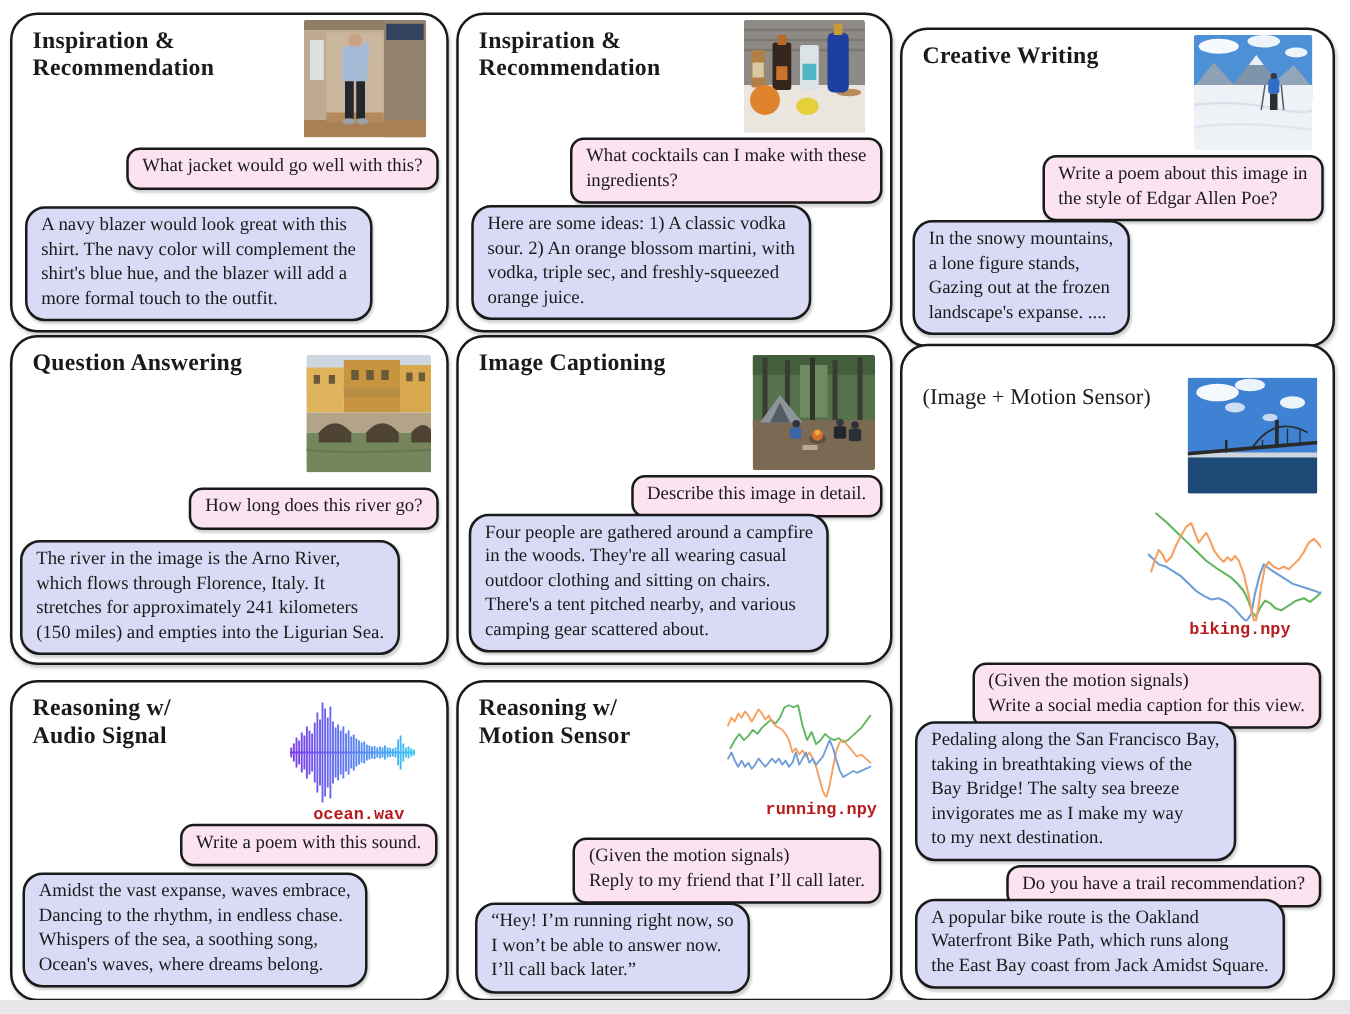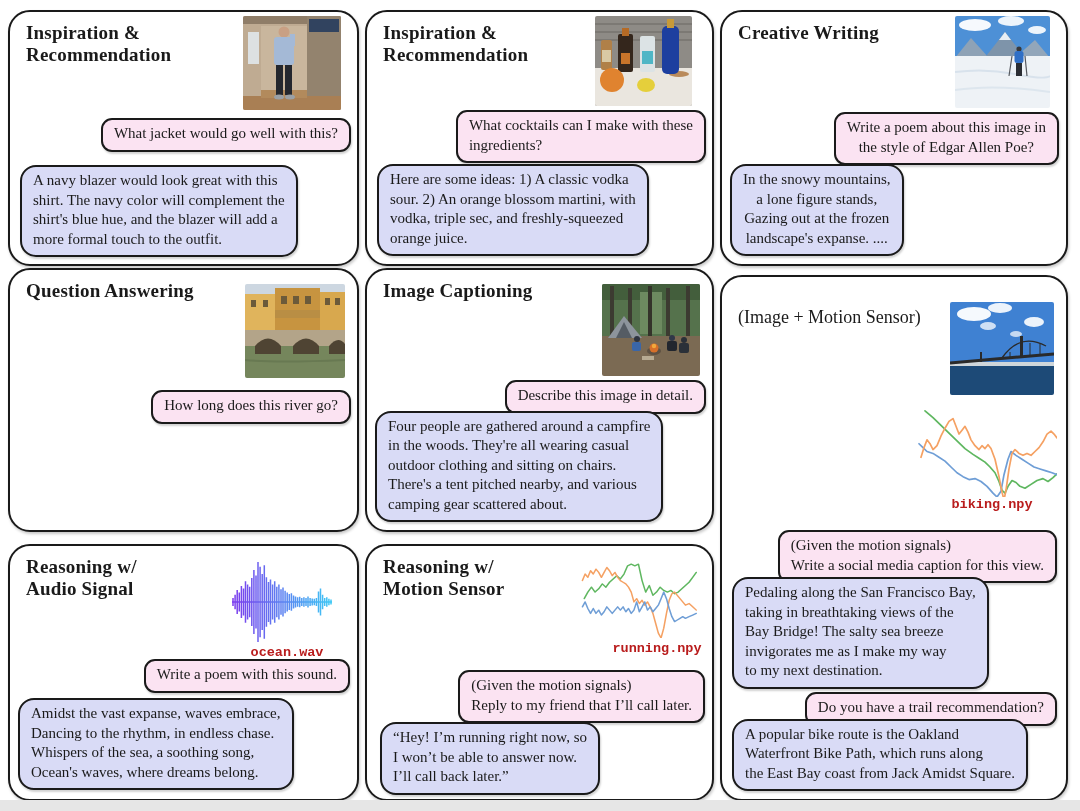--- a/index.html
+++ b/index.html
@@ -96,21 +96,21 @@
     </svg>
   </div>
   <div class="bubble user" style="top:98px;right:6px;">What cocktails can I make with these
 ingredients?</div>
   <div class="bubble assistant" style="left:10px;bottom:8px;">Here are some ideas: 1) A classic vodka
 sour. 2) An orange blossom martini, with
 vodka, triple sec, and freshly-squeezed
 orange juice.</div>
 </div>
 
-<div class="card" style="left:720px;top:10px;width:344px;height:252px;text-align:center;">
+<div class="card" style="left:720px;top:22px;width:344px;height:252px;">
   <div class="card-title">Creative Writing</div>
   <div class="photo" style="top:4px;right:16px;width:95px;height:92px;">
     <svg viewBox="0 0 95 92" preserveAspectRatio="none">
       <rect width="95" height="52" fill="#4d90d6"></rect>
       <ellipse cx="20" cy="9" rx="16" ry="6" fill="#fff" opacity=".95"></ellipse>
       <ellipse cx="56" cy="5" rx="13" ry="5" fill="#fff" opacity=".9"></ellipse>
       <ellipse cx="82" cy="14" rx="9" ry="4" fill="#fff" opacity=".9"></ellipse>
       <polygon points="0,42 16,22 34,42" fill="#8ea2b6"></polygon>
       <polygon points="28,44 50,16 72,44" fill="#7e94aa"></polygon>
       <polygon points="60,42 80,24 95,42" fill="#92a6ba"></polygon>
@@ -151,20 +151,24 @@
       <rect x="30" y="26" width="45" height="8" fill="#b98e44"></rect>
       <rect y="46" width="100" height="16" fill="#b3a489"></rect>
       <rect y="62" width="100" height="32" fill="#75865c"></rect>
       <path d="M10,62 q13,-15 26,0 l0,8 l-26,0 z" fill="#4f4433"></path>
       <path d="M48,62 q13,-15 26,0 l0,8 l-26,0 z" fill="#4f4433"></path>
       <path d="M84,62 q9,-11 16,-2 l0,10 l-16,0 z" fill="#4f4433"></path>
       <path d="M0,76 q30,3 100,0" stroke="#687952" fill="none" stroke-width="2"></path>
     </svg>
   </div>
   <div class="bubble user" style="top:120px;right:6px;">How long does this river go?</div>
+  <div class="bubble assistant" style="left:6px;bottom:6px;">The river in the image is the Arno River,
+which flows through Florence, Italy. It
+stretches for approximately 241 kilometers
+(150 miles) and empties into the Ligurian Sea.</div>
 </div>
 
 <div class="card" style="left:365px;top:268px;width:345px;height:260px;">
   <div class="card-title">Image Captioning</div>
   <div class="photo" style="top:14px;right:12px;width:98px;height:92px;">
     <svg viewBox="0 0 98 92" preserveAspectRatio="none">
       <rect width="98" height="58" fill="#55724c"></rect>
       <rect width="98" height="16" fill="#435e3c"></rect>
       <rect x="38" y="8" width="22" height="42" fill="#6d8a60"></rect>
       <rect x="8" y="2" width="4" height="54" fill="#3c3b31"></rect>

